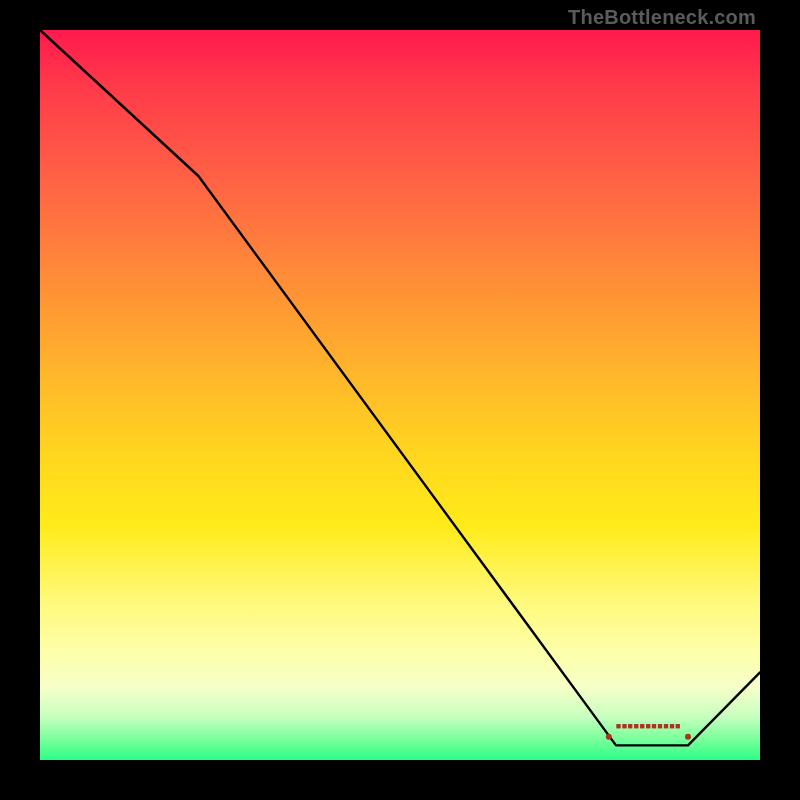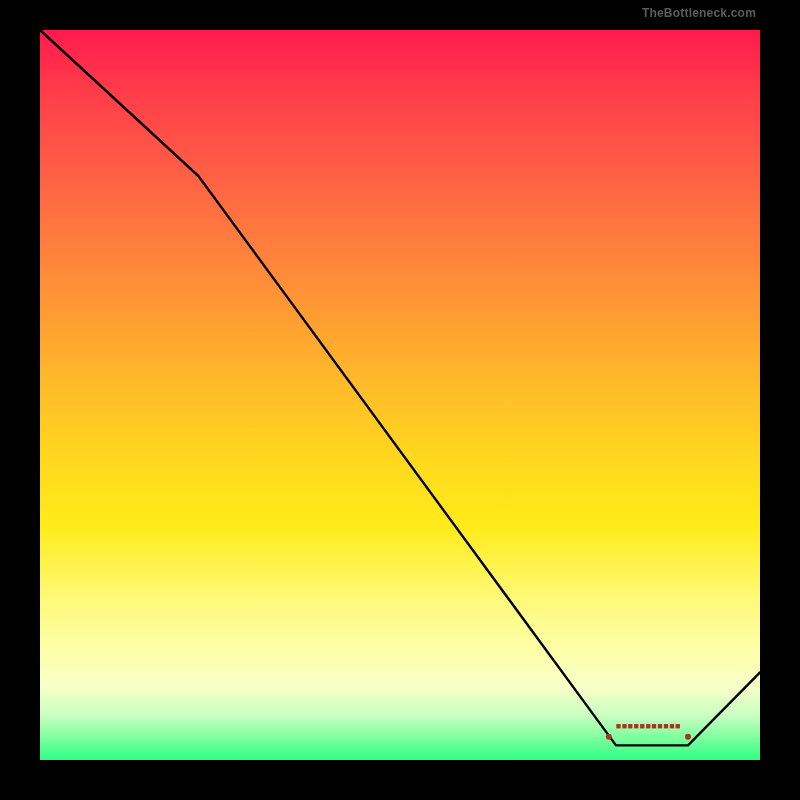--- a/index.html
+++ b/index.html
@@ -38,21 +38,21 @@
       #f7ffc8 90%,
       #c8ffc0 94%,
       #7dff9d 97%,
       #2dff86 100%
     );
   }
   .attribution {
     position: absolute;
     top: 6px;
     right: 44px;
-    font-size: 12px;
+    font-size: 20px;
     font-weight: 600;
     color: #5b5b5b;
     letter-spacing: 0.2px;
   }
   .line-svg {
     position: absolute;
     left: 40px;
     top: 30px;
     width: 720px;
     height: 730px;

